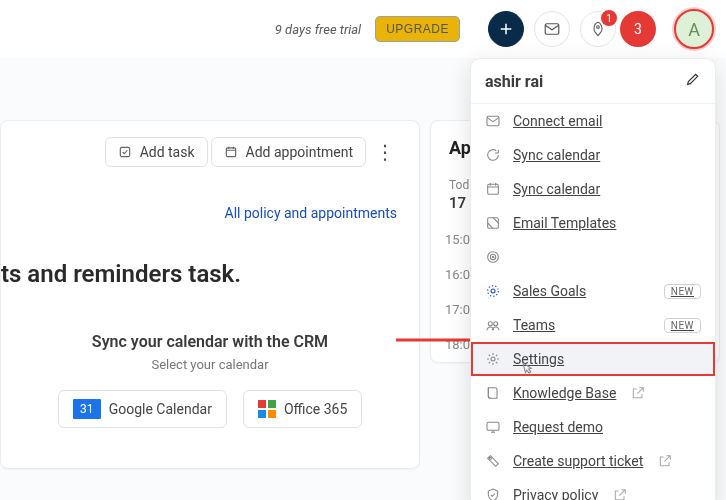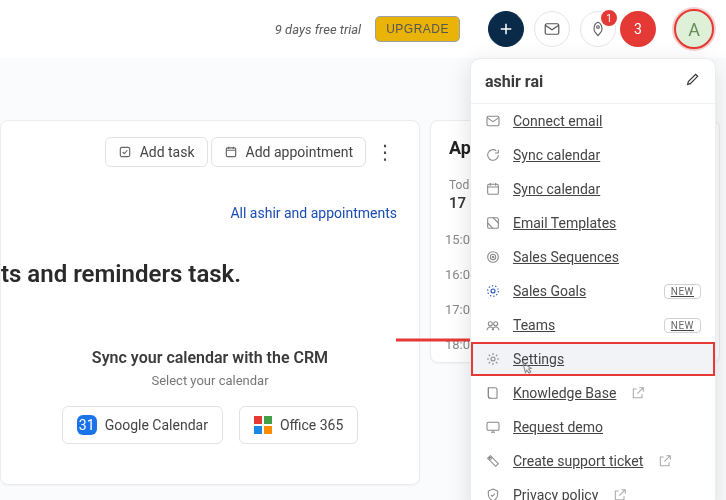--- a/index.html
+++ b/index.html
@@ -19,25 +19,25 @@
   .avatar { width: 40px; height: 40px; border-radius: 50%; background: #dff0d8; color: #6a8a5a; display: flex; align-items: center; justify-content: center; font-size: 18px; border: 2px solid #e53935; box-shadow: 0 0 0 2px rgba(229,57,53,.25); cursor: pointer; margin-left: 8px; }
 
   
   .tasks-panel { position: absolute; left: 0; top: 120px; width: 420px; background: #fff; border-radius: 8px; border: 1px solid #ececf0; box-shadow: 0 1px 2px rgba(0,0,0,.04); padding-bottom: 40px; }
   .tasks-panel-header { display: flex; justify-content: flex-end; align-items: center; gap: 3px; padding: 16px 18px 10px; }
   .chip-btn { display: flex; align-items: center; gap: 8px; border: 1px solid #e1e1e6; border-radius: 6px; padding: 6px 12px; font-size: 14px; color: #444; cursor: pointer; background:#fff; }
   .more-dots { font-size: 20px; padding: 0 6px; cursor: pointer; color: #4a4a4a; }
   .link-row { text-align: right; padding: 26px 22px 10px; }
   .link-row a { color: #1a4db3; font-size: 14px; text-decoration: none; }
   .big-msg { font-size: 24px; font-weight: 600; padding: 28px 22px 8px 0; color: #2a2a2a; }
-  .sync-title { text-align: center; font-size: 16px; font-weight: 600; margin-top: 52px; }
+  .sync-title { text-align: center; font-size: 16px; font-weight: 600; margin-top: 36px; }
   .sync-sub { text-align: center; font-size: 13px; color: #777; margin-top: 6px; }
   .cal-row { display: flex; justify-content: center; gap: 16px; margin-top: 18px; }
   .cal-btn { display: flex; align-items: center; gap: 8px; border: 1px solid #e1e1e6; border-radius: 6px; padding: 8px 14px; font-size: 14px; color: #444; cursor: pointer; background:#fff;}
-  .gcal-logo { width: 20px; height: 20px; background: #1a73e8; color: #fff; font-size: 14px; display: flex; align-items: center; justify-content: center; border-radius: 6px; }
+  .gcal-logo { width: 28px; height: 20px; background: #1a73e8; color: #fff; font-size: 12px; display: flex; align-items: center; justify-content: center; border-radius: 1px; }
   .o365-logo { width: 18px; height: 18px; display: grid; grid-template-columns: 1fr 1fr; grid-template-rows: 1fr 1fr; gap: 2px; }
   .o365-logo span { background:#e53935; }
   .o365-logo span:nth-child(2){background:#43a047;} .o365-logo span:nth-child(3){background:#1e88e5;} .o365-logo span:nth-child(4){background:#fb8c00;}
 
   
   .appt-panel { position: absolute; left: 430px; top: 120px; width: 290px; background: #fff; border-radius: 8px; border:1px solid #ececf0; box-shadow: 0 1px 2px rgba(0,0,0,.04); }
   .appt-title { font-size: 18px; font-weight: 700; padding: 16px 18px 6px; color:#222;}
   .appt-today { font-size: 12px; color:#888; padding: 14px 18px 0; }
   .appt-date { font-size: 15px; font-weight: 600; padding: 2px 18px 10px; }
   .time-row { display:flex; align-items:center; gap:10px; padding: 10px 14px; font-size:13px; color:#888;}
@@ -103,21 +103,21 @@
       <div class="chip-btn">
         <svg width="14" height="14" viewBox="0 0 24 24" fill="none" stroke="#666" stroke-width="2">
             <rect x="4" y="5" width="16" height="15" rx="2"></rect>
             <path d="M4 9h16M8 3v4M16 3v4"></path>
           </svg>
         <span>Add appointment</span>
       </div>
       <div class="more-dots">⋮</div>
     </div>
     <div class="link-row">
-      <a href="#">All ashir and appointments</a>
+      <a href="#">All policy and appointments</a>
     </div>
     <div class="big-msg">ts and reminders task.</div>
     <div class="sync-title">Sync your calendar with the CRM</div>
     <div class="sync-sub">Select your calendar</div>
     <div class="cal-row">
       <div class="cal-btn">
         <div class="gcal-logo">31</div>
         <span>Google Calendar</span>
       </div>
       <div class="cal-btn">
@@ -185,21 +185,20 @@
         <div class="dd-item">
           <svg viewBox="0 0 24 24">
             <use href="#ic-template"></use>
           </svg>
           <span>Email Templates</span>
         </div>
         <div class="dd-item">
           <svg viewBox="0 0 24 24">
             <use href="#ic-target"></use>
           </svg>
-          <span>Sales Sequences</span>
         </div>
         <div class="dd-item beta">
           <svg viewBox="0 0 24 24">
             <use href="#ic-goal"></use>
           </svg>
           <span>Sales Goals</span>
           <span class="new-pill">NEW</span>
         </div>
         <div class="dd-item">
           <svg viewBox="0 0 24 24">

